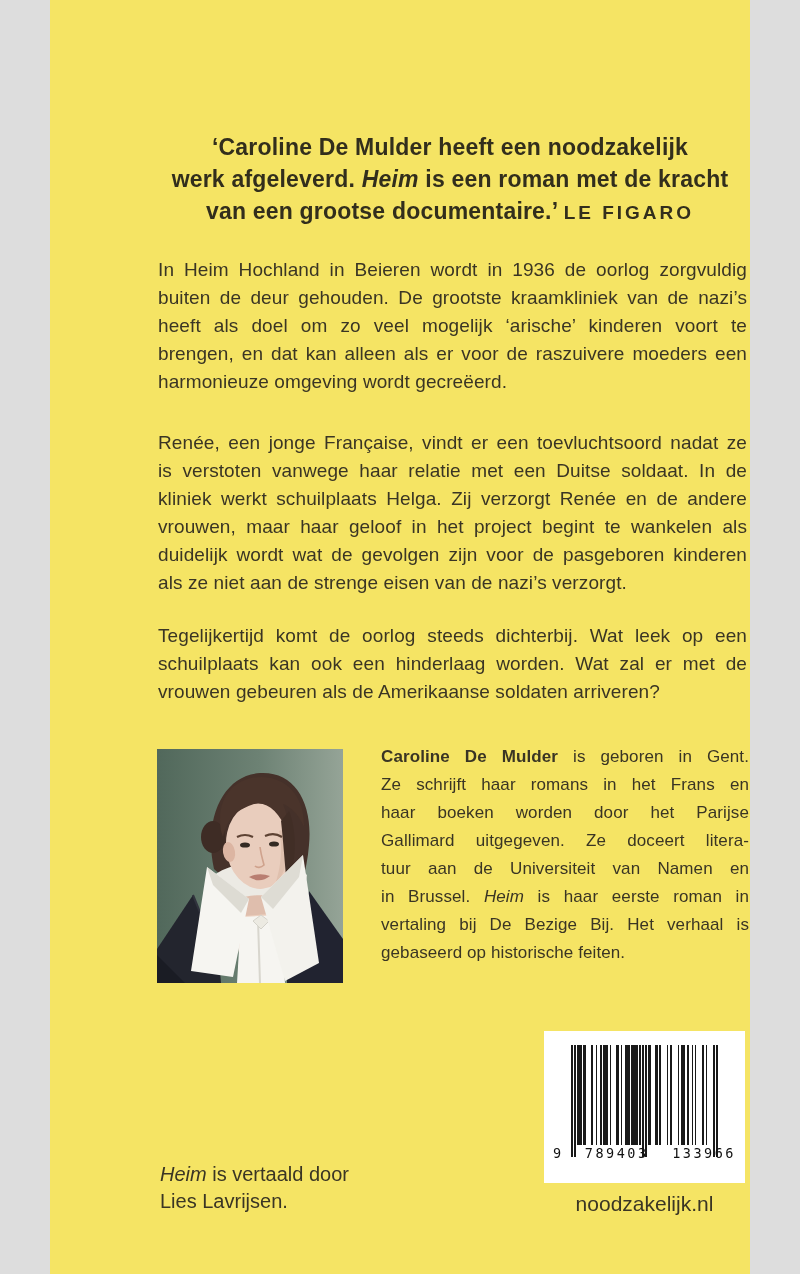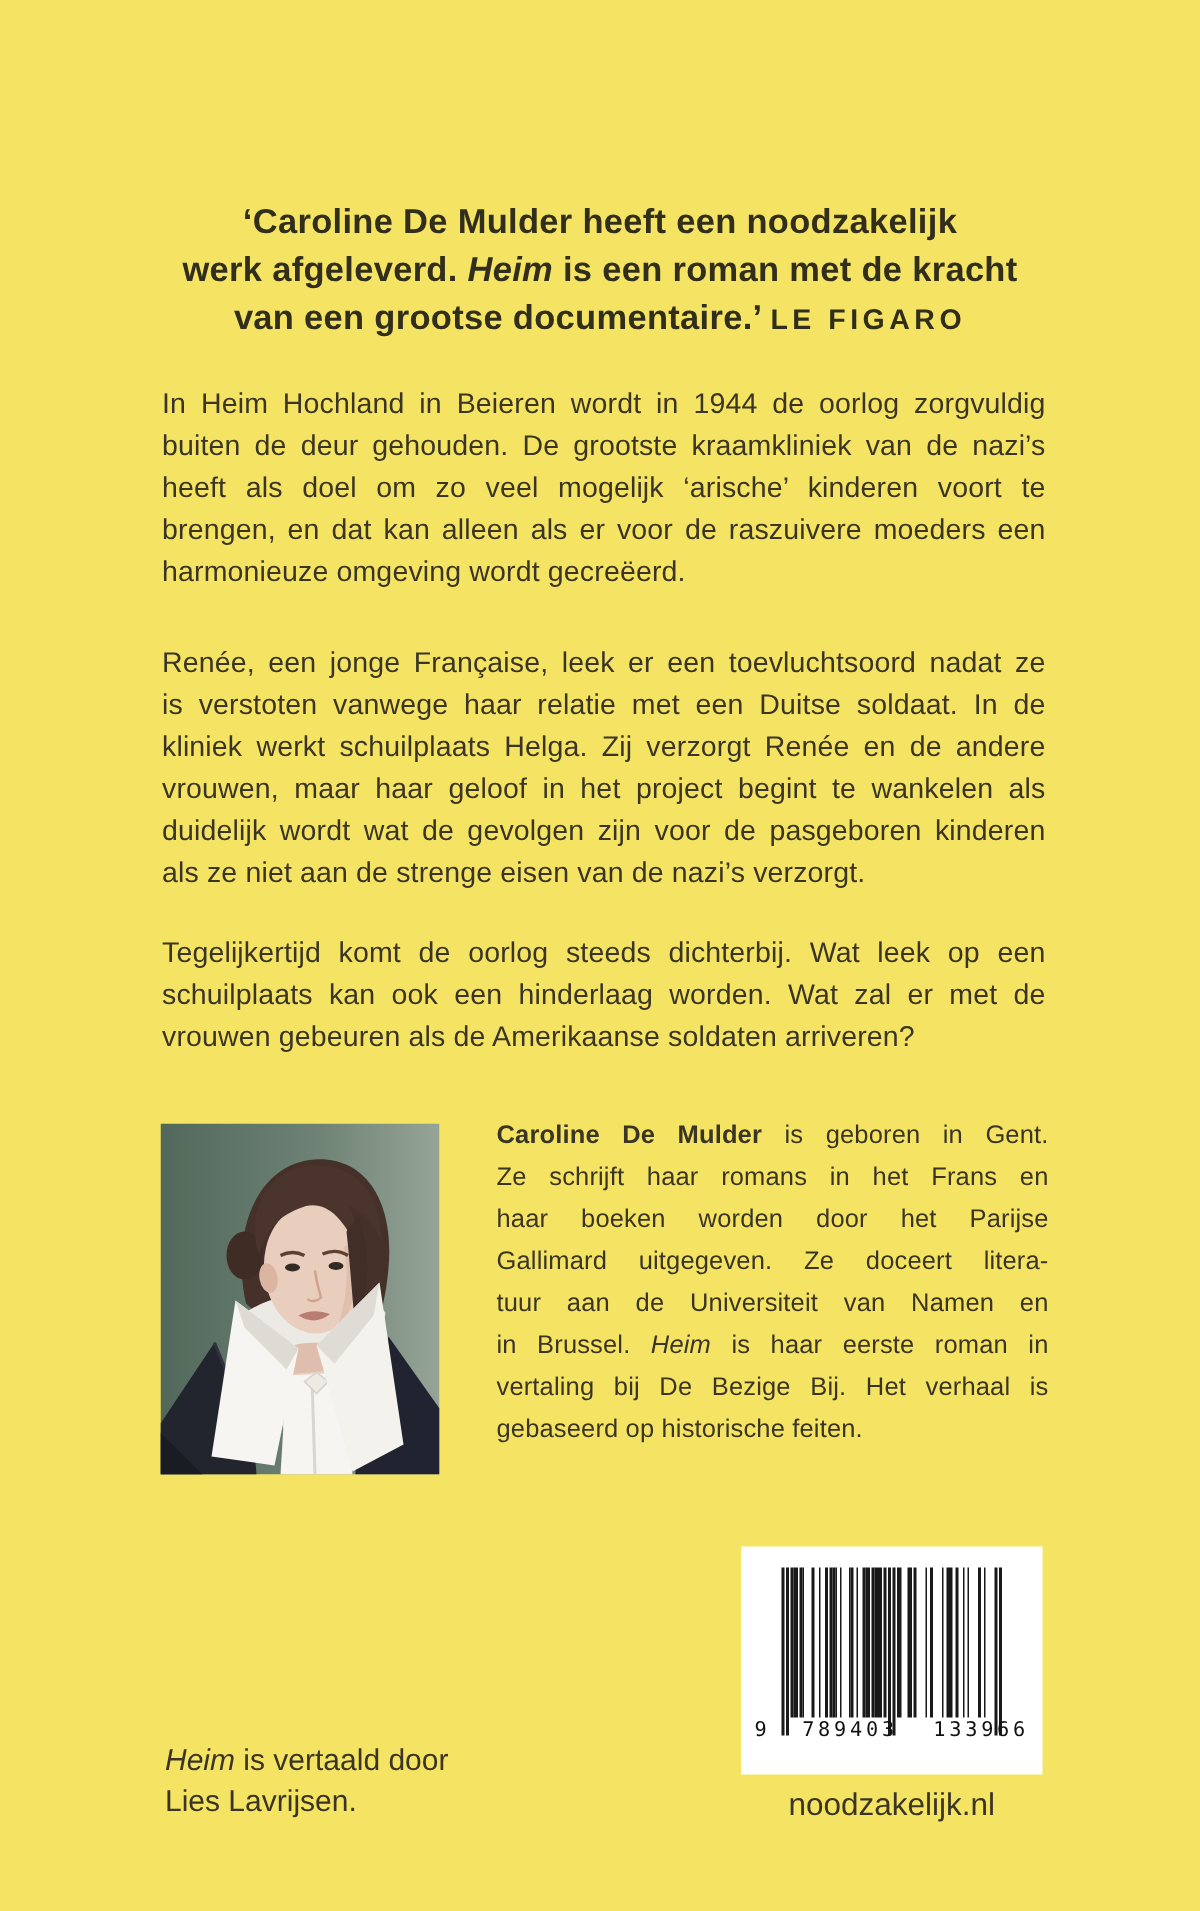--- a/index.html
+++ b/index.html
@@ -5,21 +5,21 @@
   :root{
     --bg:#f5e464;
     --ink:#3a3524;
     --ink-strong:#322e1c;
     --bar:#191919;
     --barcode-bg:#ffffff;
   }
   *{margin:0;padding:0;box-sizing:border-box;}
   html,body{background:#ddd;}
   .page{
-    position:relative;width:800px;height:1274px;margin:0 auto;
+    position:relative;width:700px;height:1274px;margin:0 auto;
     background:var(--bg);
     color:var(--ink);
     font-family:"Liberation Sans",sans-serif;
     overflow:hidden;
   }
   
   .line{display:block;}
   .just .line{text-align:justify;text-align-last:justify;}
   .just .line:last-child{text-align-last:left;}
   .center .line{text-align:center;text-align-last:center;}
@@ -84,29 +84,29 @@
 
 <div class="page">
 
   <div class="quote center">
       <div class="line"><span>‘Caroline De Mulder heeft een noodzakelijk</span></div>
       <div class="line"><span>werk afgeleverd. </span><span class="seg-i">Heim</span><span> is een roman met de kracht</span></div>
       <div class="line"><span>van een grootse documentaire.’ </span><span class="seg-caps">LE FIGARO</span></div>
     </div>
 
   <div class="body-block just p1">
-      <div class="line"><span>In Heim Hochland in Beieren wordt in 1944 de oorlog zorgvuldig</span></div>
+      <div class="line"><span>In Heim Hochland in Beieren wordt in 1936 de oorlog zorgvuldig</span></div>
       <div class="line"><span>buiten de deur gehouden. De grootste kraamkliniek van de nazi’s</span></div>
       <div class="line"><span>heeft als doel om zo veel mogelijk ‘arische’ kinderen voort te</span></div>
       <div class="line"><span>brengen, en dat kan alleen als er voor de raszuivere moeders een</span></div>
       <div class="line"><span>harmonieuze omgeving wordt gecreëerd.</span></div>
     </div>
 
   <div class="body-block just p2">
-      <div class="line"><span>Renée, een jonge Française, leek er een toevluchtsoord nadat ze</span></div>
+      <div class="line"><span>Renée, een jonge Française, vindt er een toevluchtsoord nadat ze</span></div>
       <div class="line"><span>is verstoten vanwege haar relatie met een Duitse soldaat. In de</span></div>
       <div class="line"><span>kliniek werkt schuilplaats Helga. Zij verzorgt Renée en de andere</span></div>
       <div class="line"><span>vrouwen, maar haar geloof in het project begint te wankelen als</span></div>
       <div class="line"><span>duidelijk wordt wat de gevolgen zijn voor de pasgeboren kinderen</span></div>
       <div class="line"><span>als ze niet aan de strenge eisen van de nazi’s verzorgt.</span></div>
     </div>
 
   <div class="body-block just p3">
       <div class="line"><span>Tegelijkertijd komt de oorlog steeds dichterbij. Wat leek op een</span></div>
       <div class="line"><span>schuilplaats kan ook een hinderlaag worden. Wat zal er met de</span></div>

